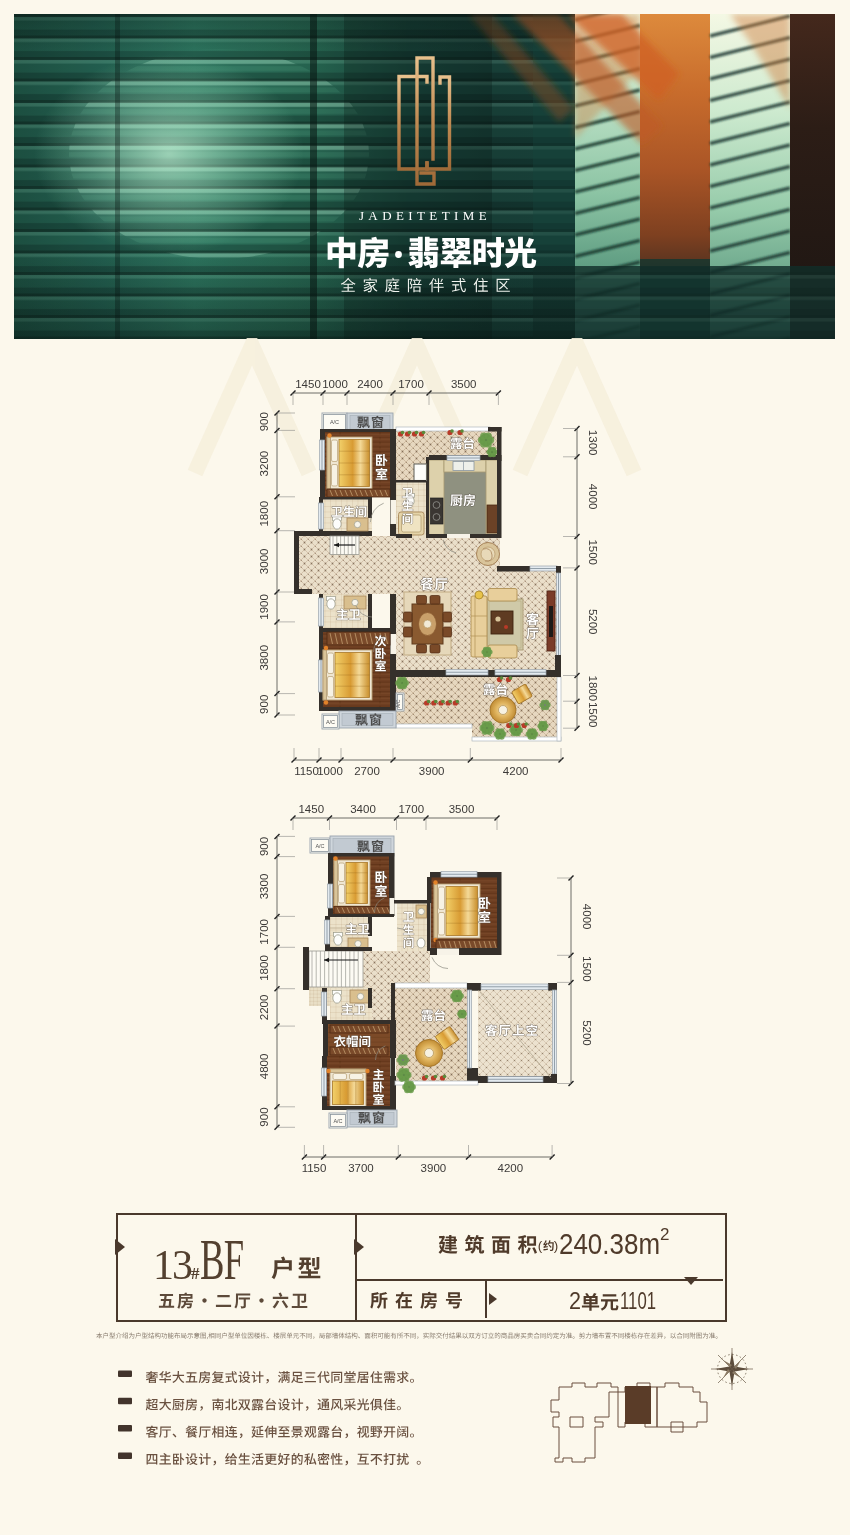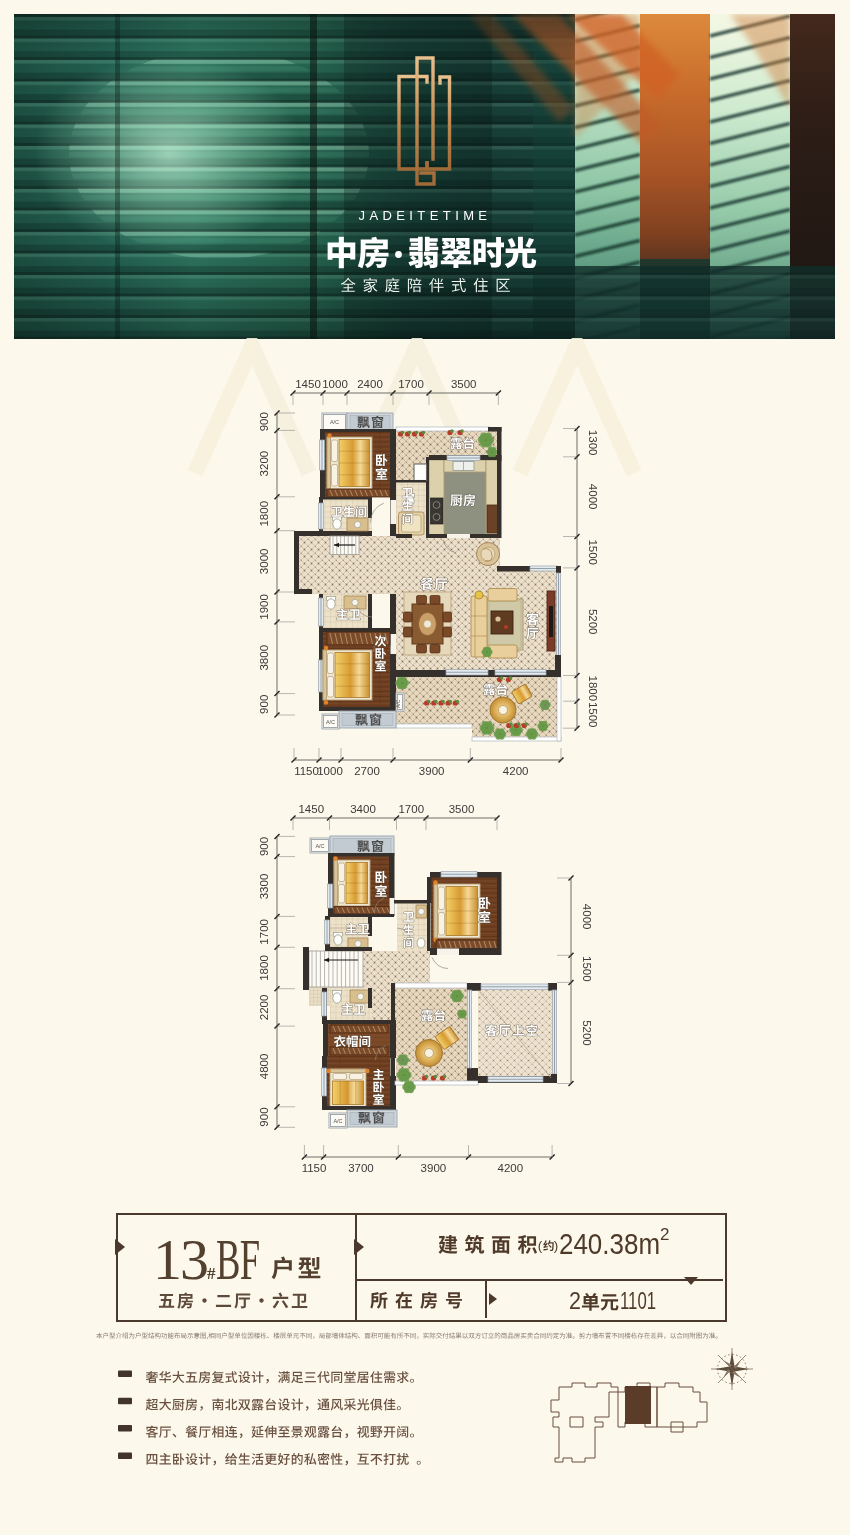--- a/index.html
+++ b/index.html
@@ -331,21 +331,21 @@
 </svg>
 
 <svg style="position:absolute;left:380px;top:41px" width="62" height="132" viewBox="0 0 62 132">
 <g fill="none" stroke="url(#lg)" stroke-width="3.4" stroke-linecap="square">
 <path d="M33 27 V21.5 H5 V114 H33 V108"></path>
 <path d="M39 104 V3 H23 V129 H40 V118 H27"></path>
 <path d="M46 28 V22 H55.5 V114 H33 V108"></path>
 </g>
 </svg>
 
-<div style="position:absolute;left:0;top:194px;width:822px;text-align:center;font-family:Liberation Sans, sans-serif;font-size:13px;color:#fff;letter-spacing:4.4px">JADEITETIME</div>
+<div style="position:absolute;left:0;top:194px;width:822px;text-align:center;font-family:Liberation Serif, serif;font-size:13px;color:#fff;letter-spacing:4.4px">JADEITETIME</div>
 </div>
 
 <svg style="position:absolute;left:0;top:338px" width="850" height="140" viewBox="0 0 850 140">
 <g stroke="#f6f0dd" stroke-width="16" fill="none" opacity="0.9">
 <path d="M195 135 L252 8 L309 135"></path>
 <path d="M360 135 L417 8 L474 135"></path>
 <path d="M520 135 L577 8 L634 135"></path>
 </g>
   </svg>
 
@@ -1462,21 +1462,21 @@
 
 <line x1="480" y1="992" x2="551" y2="1078" stroke="#a89d86" stroke-width="0.7"></line>
 </svg>
 
 <div style="position:absolute;left:116px;top:1213px;width:237px;height:105px;border:2px solid #4a392c"></div>
 
 <svg style="position:absolute;left:112px;top:1239px" width="16" height="16">
     <polygon points="3,0 13,8 3,16" fill="#4a392c"></polygon>
   </svg>
 
-<div style="position:absolute;left:153px;top:1226px;font-family:'Liberation Serif',serif;color:#53402f;white-space:nowrap"><span style="font-size:58px;letter-spacing:-2px">13</span><span style="font-size:17px;font-weight:bold">#</span><span style="font-size:58px;display:inline-block;transform:scaleX(0.63);transform-origin:0 100%;letter-spacing:-1px;vertical-align:baseline">BF</span></div>
+<div style="position:absolute;left:153px;top:1226px;font-family:'Liberation Serif',serif;color:#53402f;white-space:nowrap"><span style="font-size:42px;letter-spacing:-2px">13</span><span style="font-size:17px;font-weight:bold">#</span><span style="font-size:58px;display:inline-block;transform:scaleX(0.63);transform-origin:0 100%;letter-spacing:-1px;vertical-align:baseline">BF</span></div>
 
 <div style="position:absolute;left:355px;top:1213px;width:368px;height:105px;border:2px solid #4a392c"></div>
 <div style="position:absolute;left:355px;top:1279px;width:368px;border-top:2px solid #4a392c"></div>
 <div style="position:absolute;left:485px;top:1281px;height:37px;border-left:2px solid #4a392c"></div>
 
 <svg style="position:absolute;left:351px;top:1239px" width="16" height="16">
     <polygon points="3,0 13,8 3,16" fill="#4a392c"></polygon>
   </svg>
 <svg style="position:absolute;left:488px;top:1293px" width="12" height="12">
     <polygon points="1,0 9,6 1,12" fill="#4a392c"></polygon>

